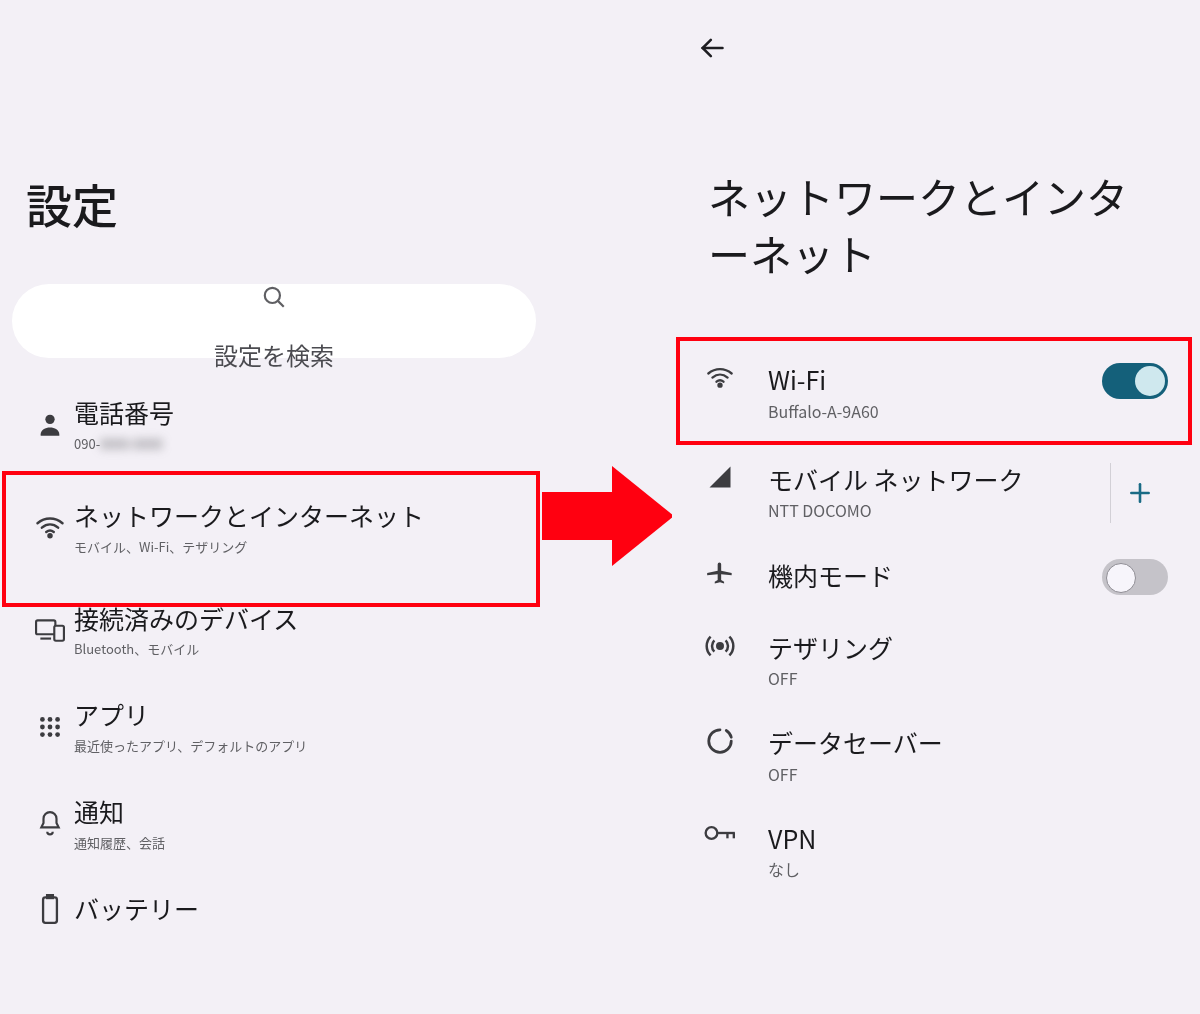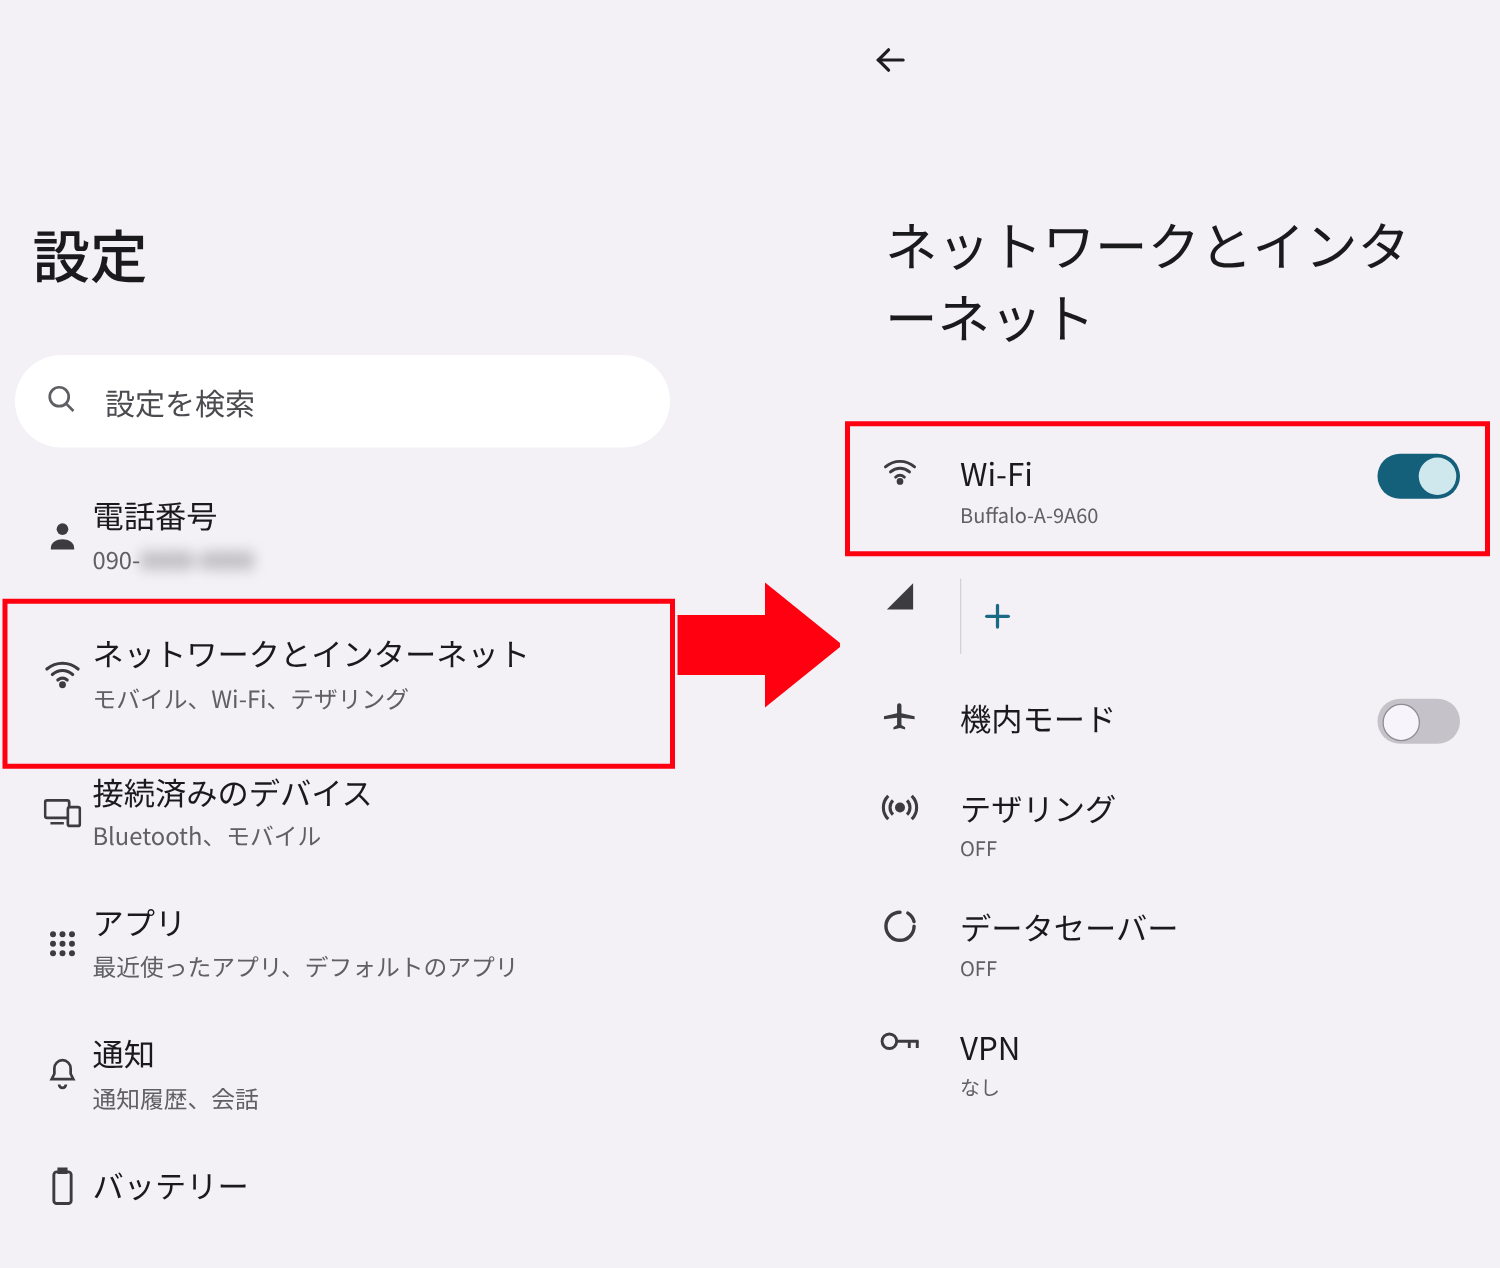--- a/index.html
+++ b/index.html
@@ -28,40 +28,41 @@
   }
   .search-pill {
     margin: 0 12px;
     background: #fff;
     border-radius: 40px;
     height: 74px;
     display: flex;
     align-items: center;
     padding: 0 24px;
     gap: 22px;
+    flex-direction: column;
   }
   .search-pill .icon { color: #5f5f63; }
   .search-text { font-size: 24px; color: #4b4b50; }
   .list { padding-top: 18px; }
   .row {
     display: flex;
     align-items: center;
     padding: 20px 26px 20px 26px;
     position: relative;
   }
   .row .iconbox {
     width: 48px;
     display: flex;
     justify-content: center;
     color: #3c3c40;
     flex-shrink: 0;
   }
   .row .txt { flex: 1; min-width: 0; }
   .row .title { font-size: 25px; color: #1a1a1d; line-height: 1.35; }
-  .row .sub { font-size: 19px; color: #606064; margin-top: 4px; }
+  .row .sub { font-size: 13px; color: #606064; margin-top: 4px; }
   .highlight-box {
     position: absolute;
     border: 4px solid #ff0010;
     pointer-events: none;
   }
 
   
   .appbar { padding: 28px 20px 0 20px; }
   .back-btn {
     width: 40px; height: 40px;
@@ -289,20 +290,24 @@
       </div>
       <div class="highlight-box" style="left:4px;top:-4px;width:516px;height:108px;"></div>
     </div>
 
     <div class="row2">
       <div class="iconbox">
         <svg width="28" height="28" viewBox="0 0 24 24" fill="currentColor">
             <path d="M3 21 L21 3 L21 21 Z"></path>
           </svg>
       </div>
+      <div class="txt">
+        <div class="title">モバイル ネットワーク</div>
+        <div class="sub">NTT DOCOMO</div>
+      </div>
       <div class="plusbox">
         <svg width="26" height="26" viewBox="0 0 24 24" fill="none" stroke="currentColor" stroke-width="2.4" stroke-linecap="round">
             <line x1="12" y1="4" x2="12" y2="20"></line>
             <line x1="4" y1="12" x2="20" y2="12"></line>
           </svg>
       </div>
     </div>
 
     <div class="row2">
       <div class="iconbox">

